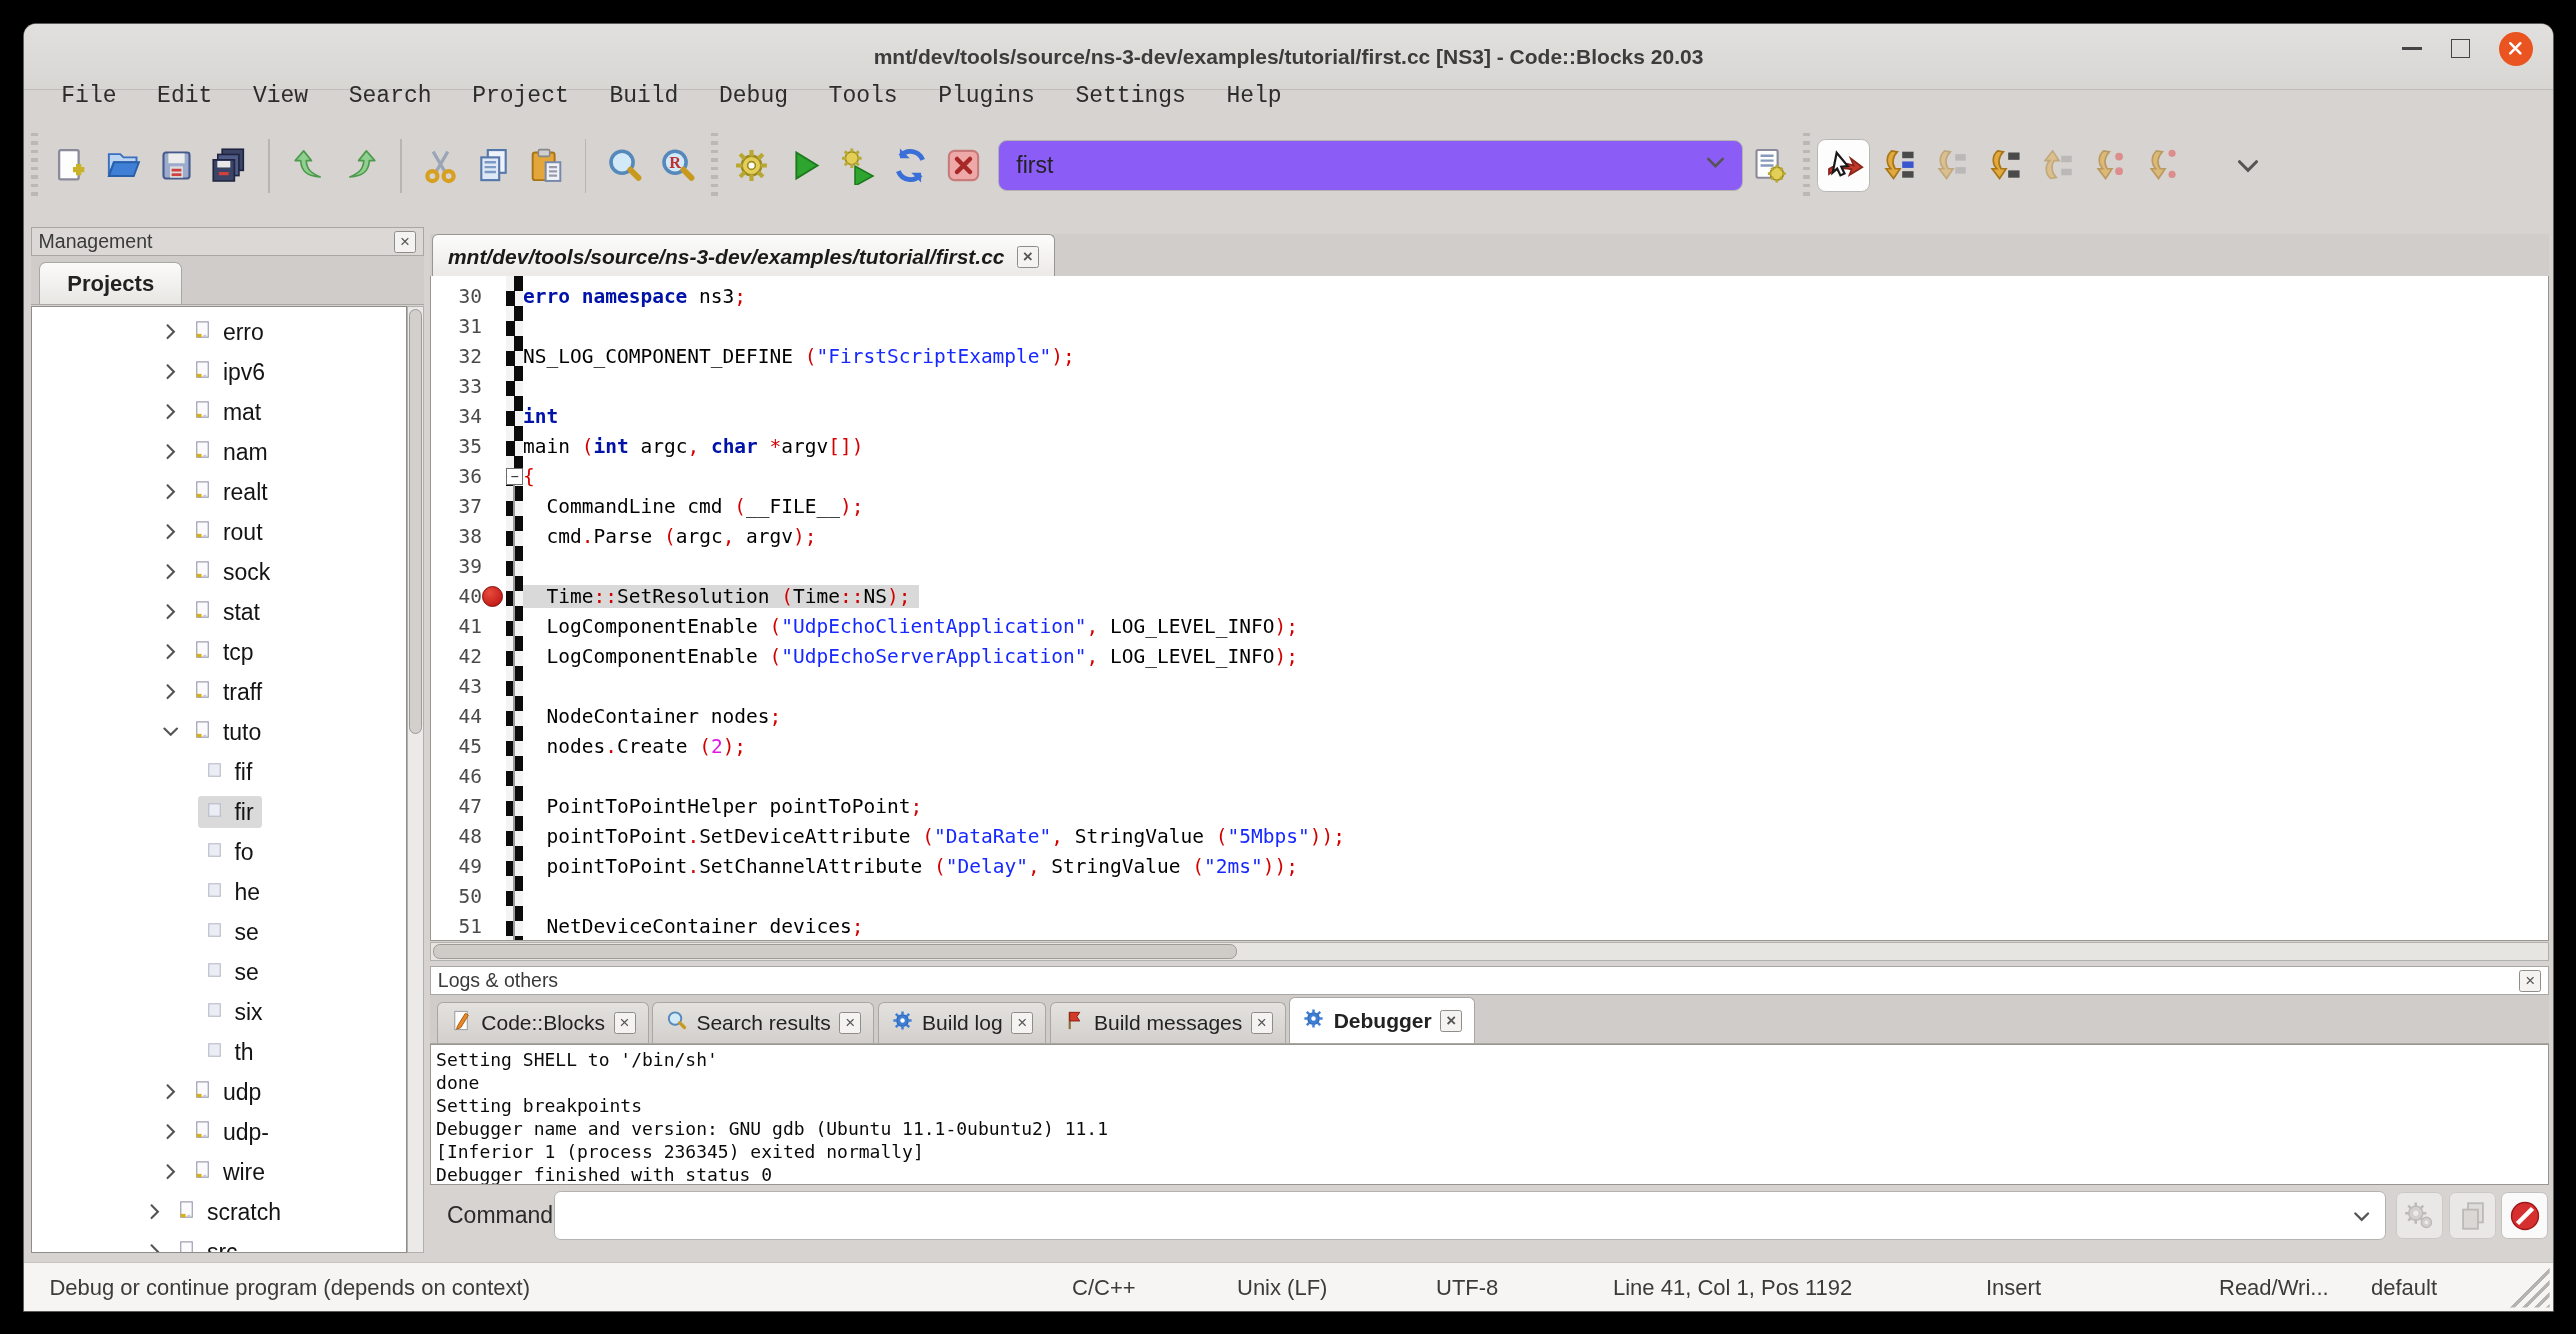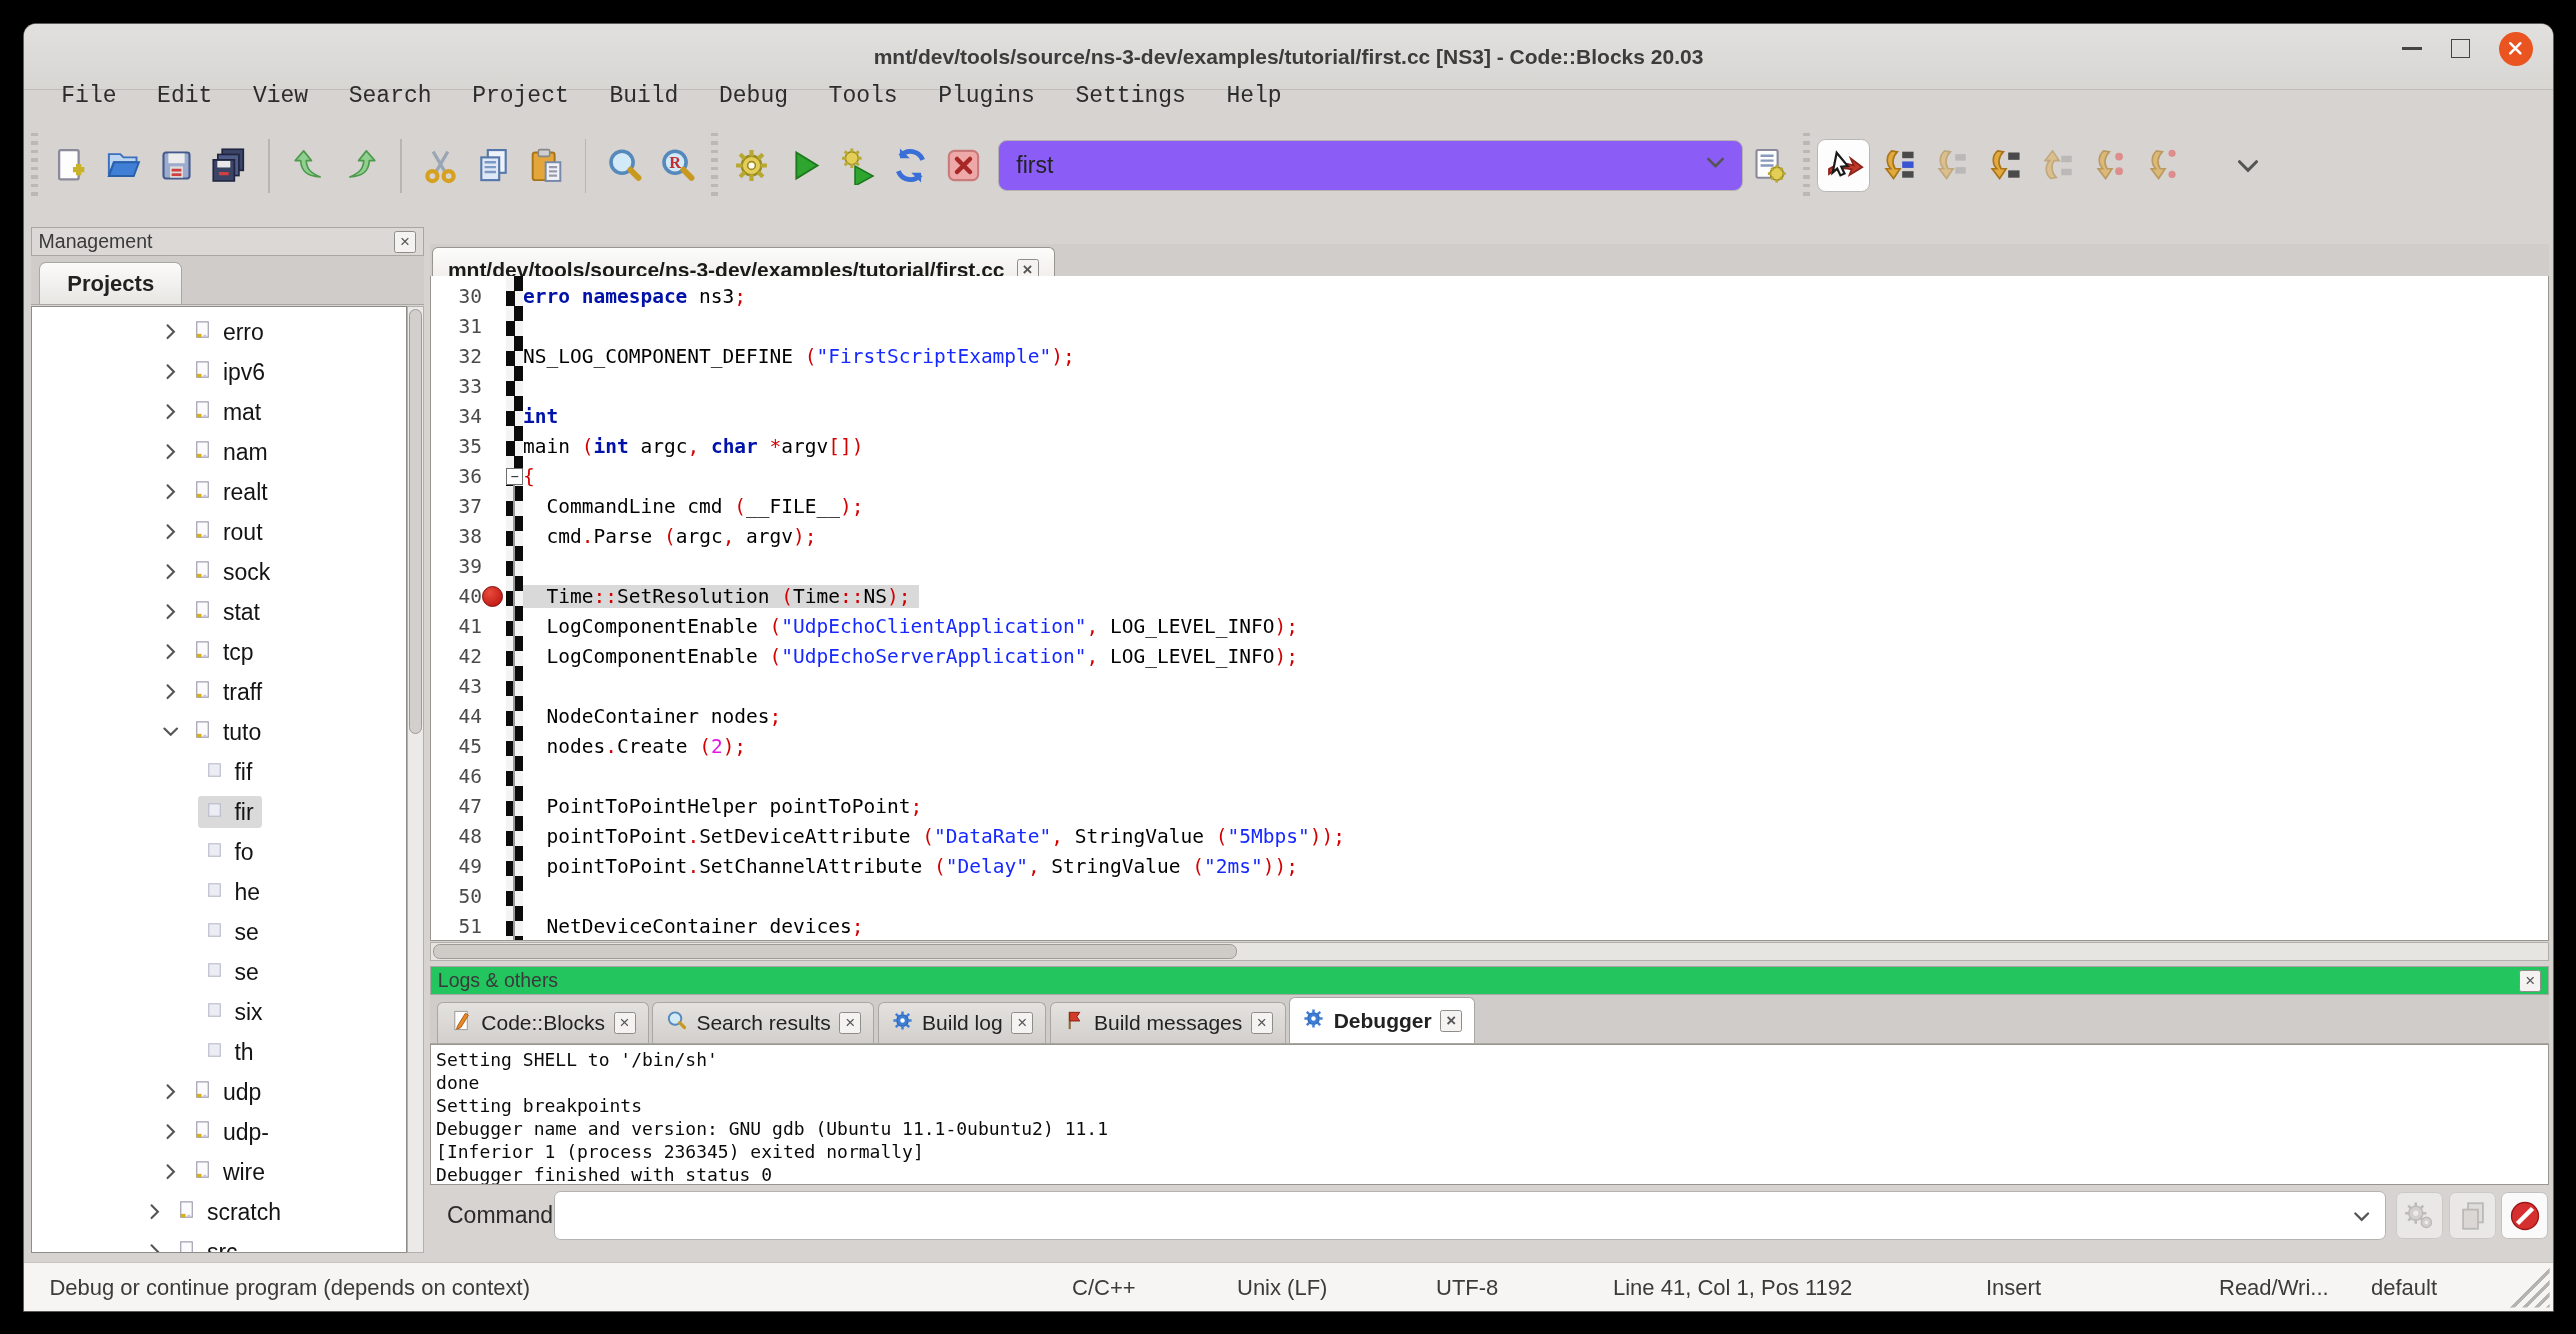--- a/index.html
+++ b/index.html
@@ -44,22 +44,22 @@
           border:0.8px solid #8f8d8a; overflow:hidden; padding-top:5.1px; }
   .trow { height:40px; display:flex; align-items:center; white-space:nowrap; }
   .trow.lvl1 { padding-left:108px; } .trow.lvl2 { padding-left:124px; } .trow.lvl3 { padding-left:166px; }
   .chevc { width:30.5px; display:inline-flex; justify-content:center; }
   .selwrap { display:inline-flex; align-items:center; gap:8.5px; padding:2.5px 8.5px 2.5px 5.1px; border-radius:3.4px; }
   .selwrap.on { background:#dadada; }
   .tlabel { font-size:23px; color:#141414; }
   .vsb { position:absolute; right:0; top:79px; bottom:0; width:17px; background:#eceae8; border:0.8px solid #b2b0ad; }
   .vsb .thumb { position:absolute; left:0.8px; right:0.8px; top:1.7px; height:45%; background:#d2cfcc; border:0.8px solid #9d9b98; border-radius:7.6px; }
   
-  .edtabbar { position:absolute; left:406px; top:220px; width:2119px; height:48px; background:#d0cdca;
-              border-bottom:0.8px solid #98968f; display:flex; align-items:flex-end; padding-left:1.7px; }
+  .edtabbar { position:absolute; left:406px; top:210px; width:2119px; height:48px; background:#d0cdca;
+              border-bottom:0.8px solid #98968f; display:flex; padding-left:1.7px;font-style:italic; }
   .edtab { background:linear-gradient(#fcfcfb,#ebe9e6); border:0.8px solid #98968f; border-bottom:none;
            border-radius:6px 6px 0 0; height:44px; display:flex; align-items:center; gap:12px;
            padding:0 15.2px; font-size:21px; font-weight:bold; color:#1a1a1a; }
   .xbox { width:22px; height:22px; border:0.8px solid #8f8d8a; background:#f4f3f1; color:#555;
           font-size:17px; line-height:20.3px; text-align:center; border-radius:2.5px; }
   .codearea { position:absolute; left:406px; top:252px; width:2119px; height:665px; background:#fff;
               border:0.8px solid #98968f; border-top:none; overflow:hidden; position:absolute;padding-left:28px; }
   .codelines { position:absolute; left:0; top:5.1px; right:0; }
   .crow { height:30px; display:flex; align-items:center; font-family:"DejaVu Sans Mono", monospace; font-size:19.5px; }
   .ln { width:51px; text-align:right; color:#4a4a4a; flex:none; }
@@ -72,21 +72,21 @@
              background:conic-gradient(#0b0b0b 90deg,#f4f4f4 90deg 180deg,#0b0b0b 180deg 270deg,#f4f4f4 270deg) 0 0/17px 30px; }
   .bp { position:absolute; left:51px; width:21px; height:21px; border-radius:50%;
         background:radial-gradient(circle at 35% 30%, #e84b3c, #b80d0d); border:0.8px solid #7d0505; }
   .foldbox { position:absolute; left:75px; width:17px; height:17px; background:#fff; border:0.8px solid #6e6e6e;
              color:#333; font-size:13.5px; line-height:14.4px; text-align:center; font-family:"DejaVu Sans Mono",monospace; }
   .foldline { position:absolute; left:82px; width:1.7px; background:#9a9a9a; }
   .hsb { position:absolute; left:406px; top:918px; width:2119px; height:18.6px; background:#e7e5e2; border:0.8px solid #b2b0ad; }
   .hsb .thumb { position:absolute; top:0.8px; bottom:0.8px; left:1.7px; width:38%; background:#cfccc8; border:0.8px solid #9d9b98; border-radius:6.8px; }
   
   .logs { position:absolute; left:406px; top:942px; width:2119px; height:285px; background:#d6d3d0; }
-  .logs-header { height:29px; background:#22c55e; border:0.8px solid #a9a7a4; display:flex; align-items:center;
+  .logs-header { height:29px; background:#ffffff; border:0.8px solid #a9a7a4; display:flex; align-items:center;
                  justify-content:space-between; padding:0 6.8px; font-size:19.5px; color:#3a3a3a;gap:28px; }
   .logs-tabs { height:49px; background:#cfccc9; border-bottom:0.8px solid #a9a7a4; display:flex; align-items:flex-end; padding-left:6.8px; gap:3.4px; }
   .ltab { display:flex; align-items:center; gap:8.5px; height:41px; padding:0 12px; font-size:21px; color:#222;
           background:linear-gradient(#e4e2df,#d2cfcc); border:0.8px solid #a9a7a4; border-bottom:none; border-radius:6px 6px 0 0; }
   .ltab.active { background:#fff; font-weight:bold; height:46px; }
   .logout { position:absolute; left:0; top:78px; width:100%; height:141px; background:#fff;
             border:0.8px solid #98968f; overflow:hidden; padding:3.4px 5.1px;
             font-family:"DejaVu Sans Mono", monospace; font-size:18px; color:#0a0a0a; line-height:23px; }
   .cmdrow { position:absolute; left:0; top:220px; width:100%; height:59px; display:flex; align-items:center; }
   .cmdlabel { font-size:23px; color:#2a2a2a; margin-left:17px; }

